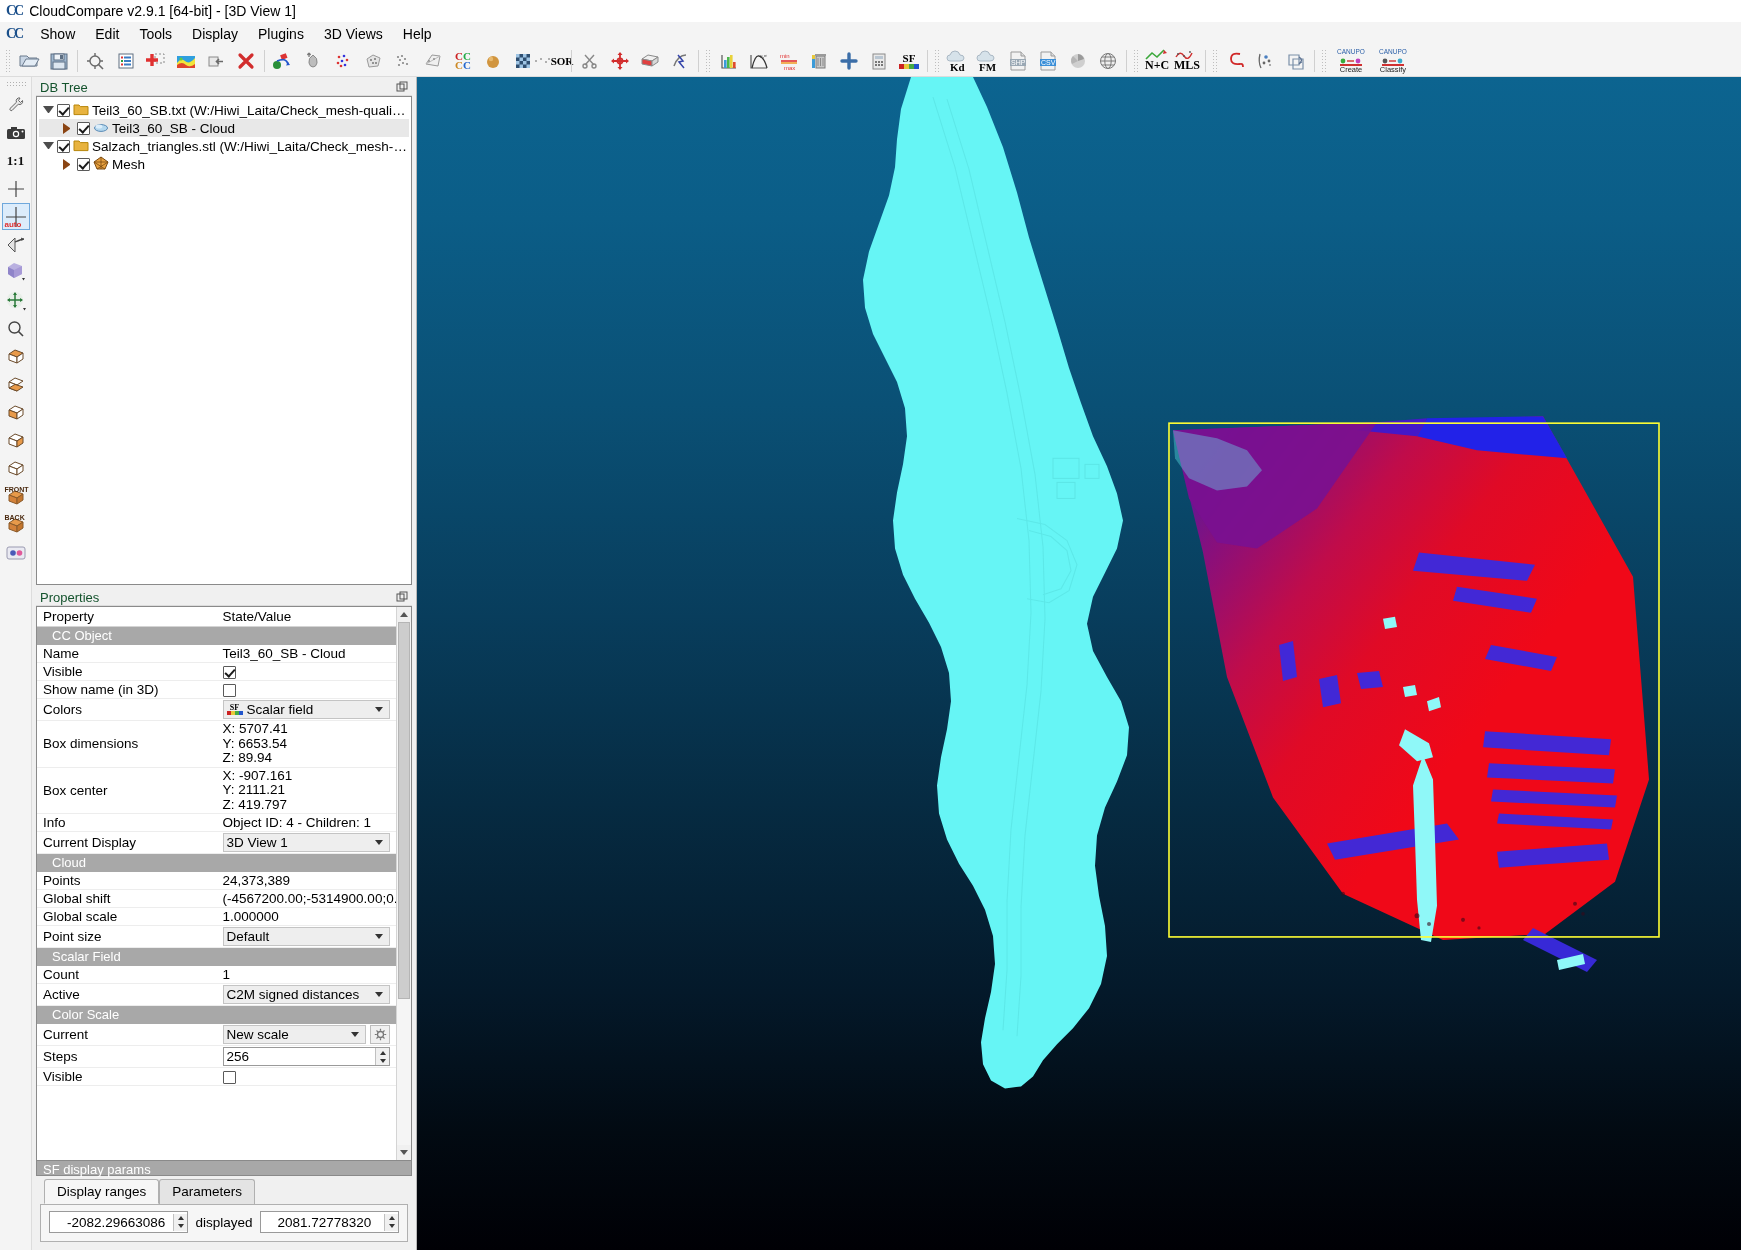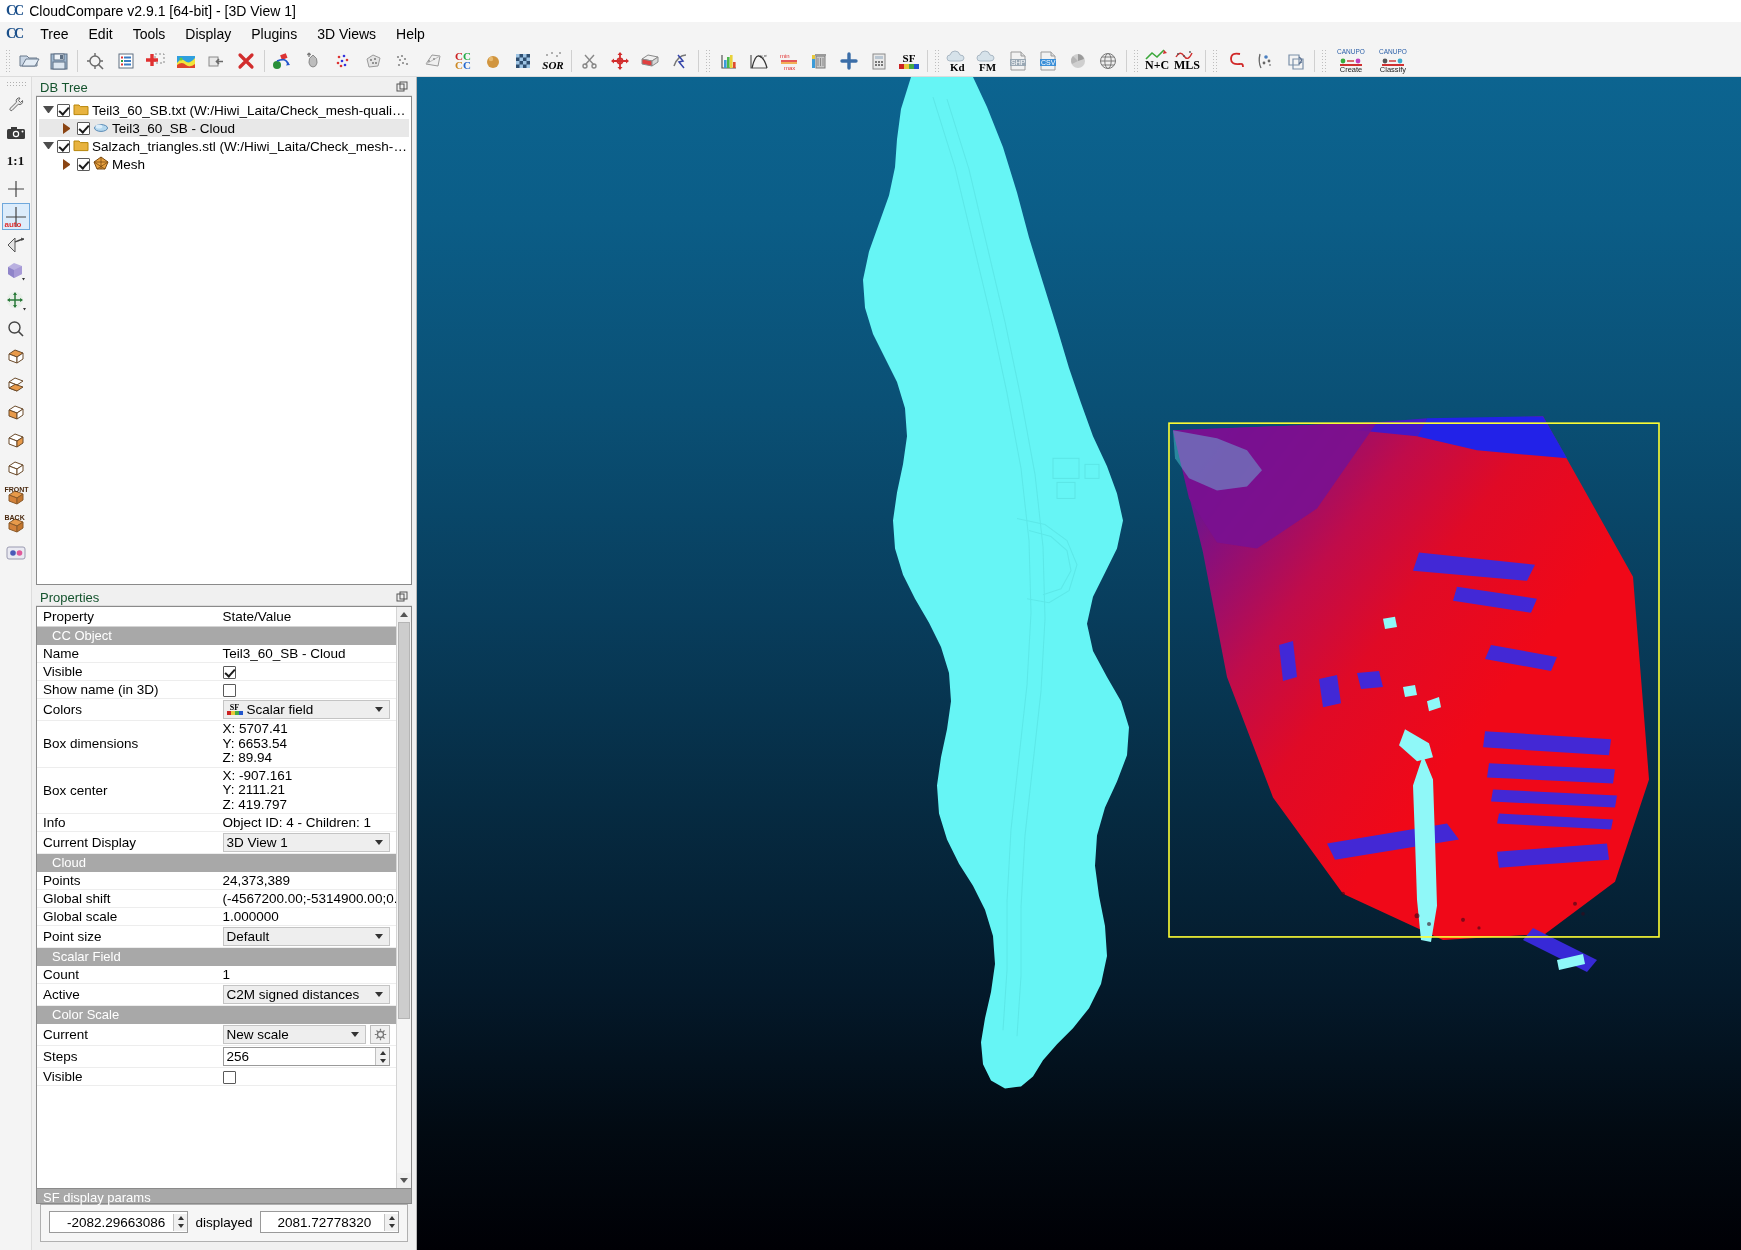--- a/index.html
+++ b/index.html
@@ -205,21 +205,21 @@
 
 <div class="app">
 
   <div class="titlebar">
     <span class="cc-logo">CC</span>
     <span class="title-text">CloudCompare v2.9.1 [64-bit] - [3D View 1]</span>
   </div>
 
   <div class="menubar">
     <span class="cc-logo">CC</span>
-    <div class="menu-item">Tree</div>
+    <div class="menu-item">Show</div>
     <div class="menu-item">Edit</div>
     <div class="menu-item">Tools</div>
     <div class="menu-item">Display</div>
     <div class="menu-item">Plugins</div>
     <div class="menu-item">3D Views</div>
     <div class="menu-item">Help</div>
   </div>
 
   <div class="toolbar">
     <div class="tb-grip"></div>
@@ -359,21 +359,21 @@
           <rect x="10" y="3" width="3.5" height="3.5" fill="#9ec4e4"></rect>
         <rect x="6.5" y="6.5" width="3.5" height="3.5" fill="#9ec4e4"></rect>
           <rect x="13.5" y="6.5" width="3.5" height="3.5" fill="#9ec4e4"></rect>
         <rect x="3" y="10" width="3.5" height="3.5" fill="#9ec4e4"></rect>
           <rect x="10" y="10" width="3.5" height="3.5" fill="#9ec4e4"></rect>
         <rect x="6.5" y="13.5" width="3.5" height="3.5" fill="#9ec4e4"></rect>
           <rect x="13.5" y="13.5" width="3.5" height="3.5" fill="#9ec4e4"></rect>
       </svg>
     </div>
     <div class="tb-btn">
-      <div style="display:flex;flex-direction:column;align-items:center;font-style:italic;">
+      <div style="display:flex;flex-direction:row;align-items:center;">
         <svg width="18" height="8" viewBox="0 0 18 8">
             <circle cx="3" cy="4" r="1" fill="#999"></circle>
             <circle cx="8" cy="2" r="1" fill="#999"></circle>
             <circle cx="13" cy="5" r="1" fill="#999"></circle>
             <circle cx="16" cy="2" r="1" fill="#999"></circle>
           </svg>
         <span class="tb-lbl">SOR</span>
       </div>
     </div>
 
@@ -980,20 +980,24 @@
               <div class="sb-thumb"></div>
             </div>
             <div class="sb-btn">
               <span style="width:0;height:0;border-left:4px solid transparent;border-right:4px solid transparent;border-top:5px solid #555;"></span>
             </div>
           </div>
         </div>
 
         <div class="sfparams">
           <div class="sf-grp">SF display params</div>
+          <div class="tabs">
+            <div class="tab active">Display ranges</div>
+            <div class="tab">Parameters</div>
+          </div>
           <div class="range-row">
             <div class="range-field">
               <span class="txt">-2082.29663086</span>
               <span class="spin-arrows">
                 <div>
                     <span class="sp-up"></span>
                   </div>
                 <div>
                     <span class="sp-dn"></span>
                   </div>

